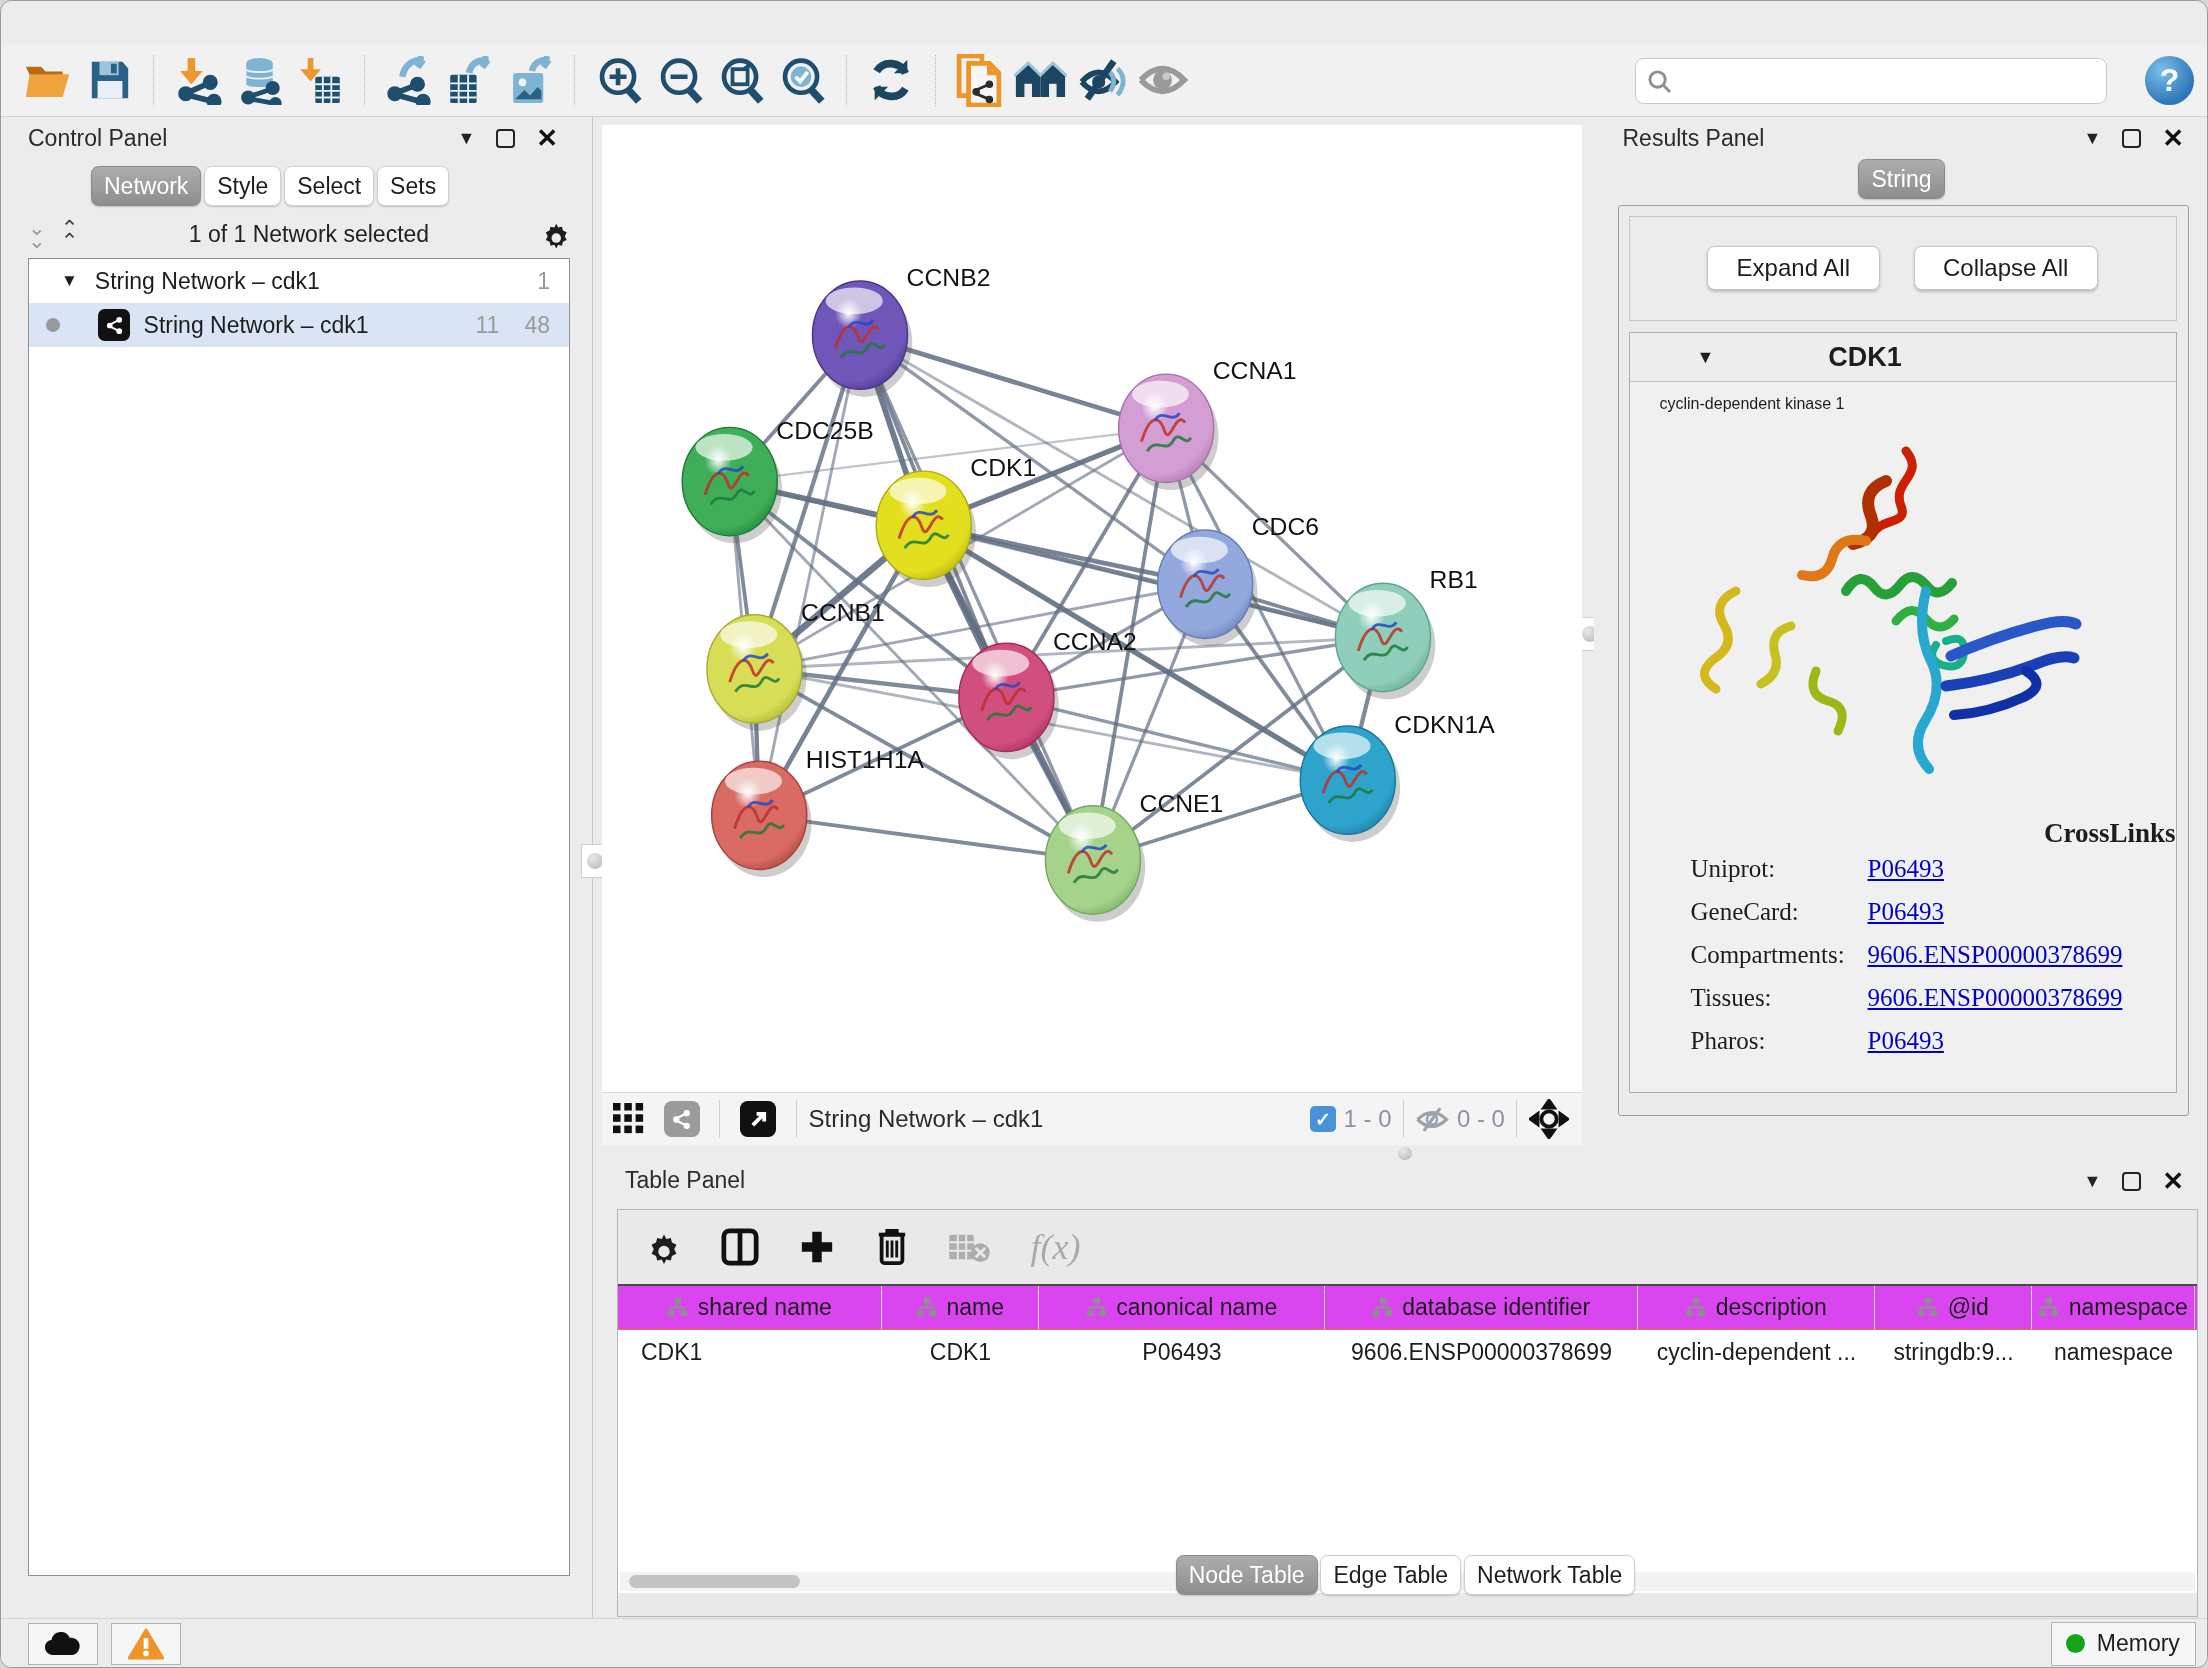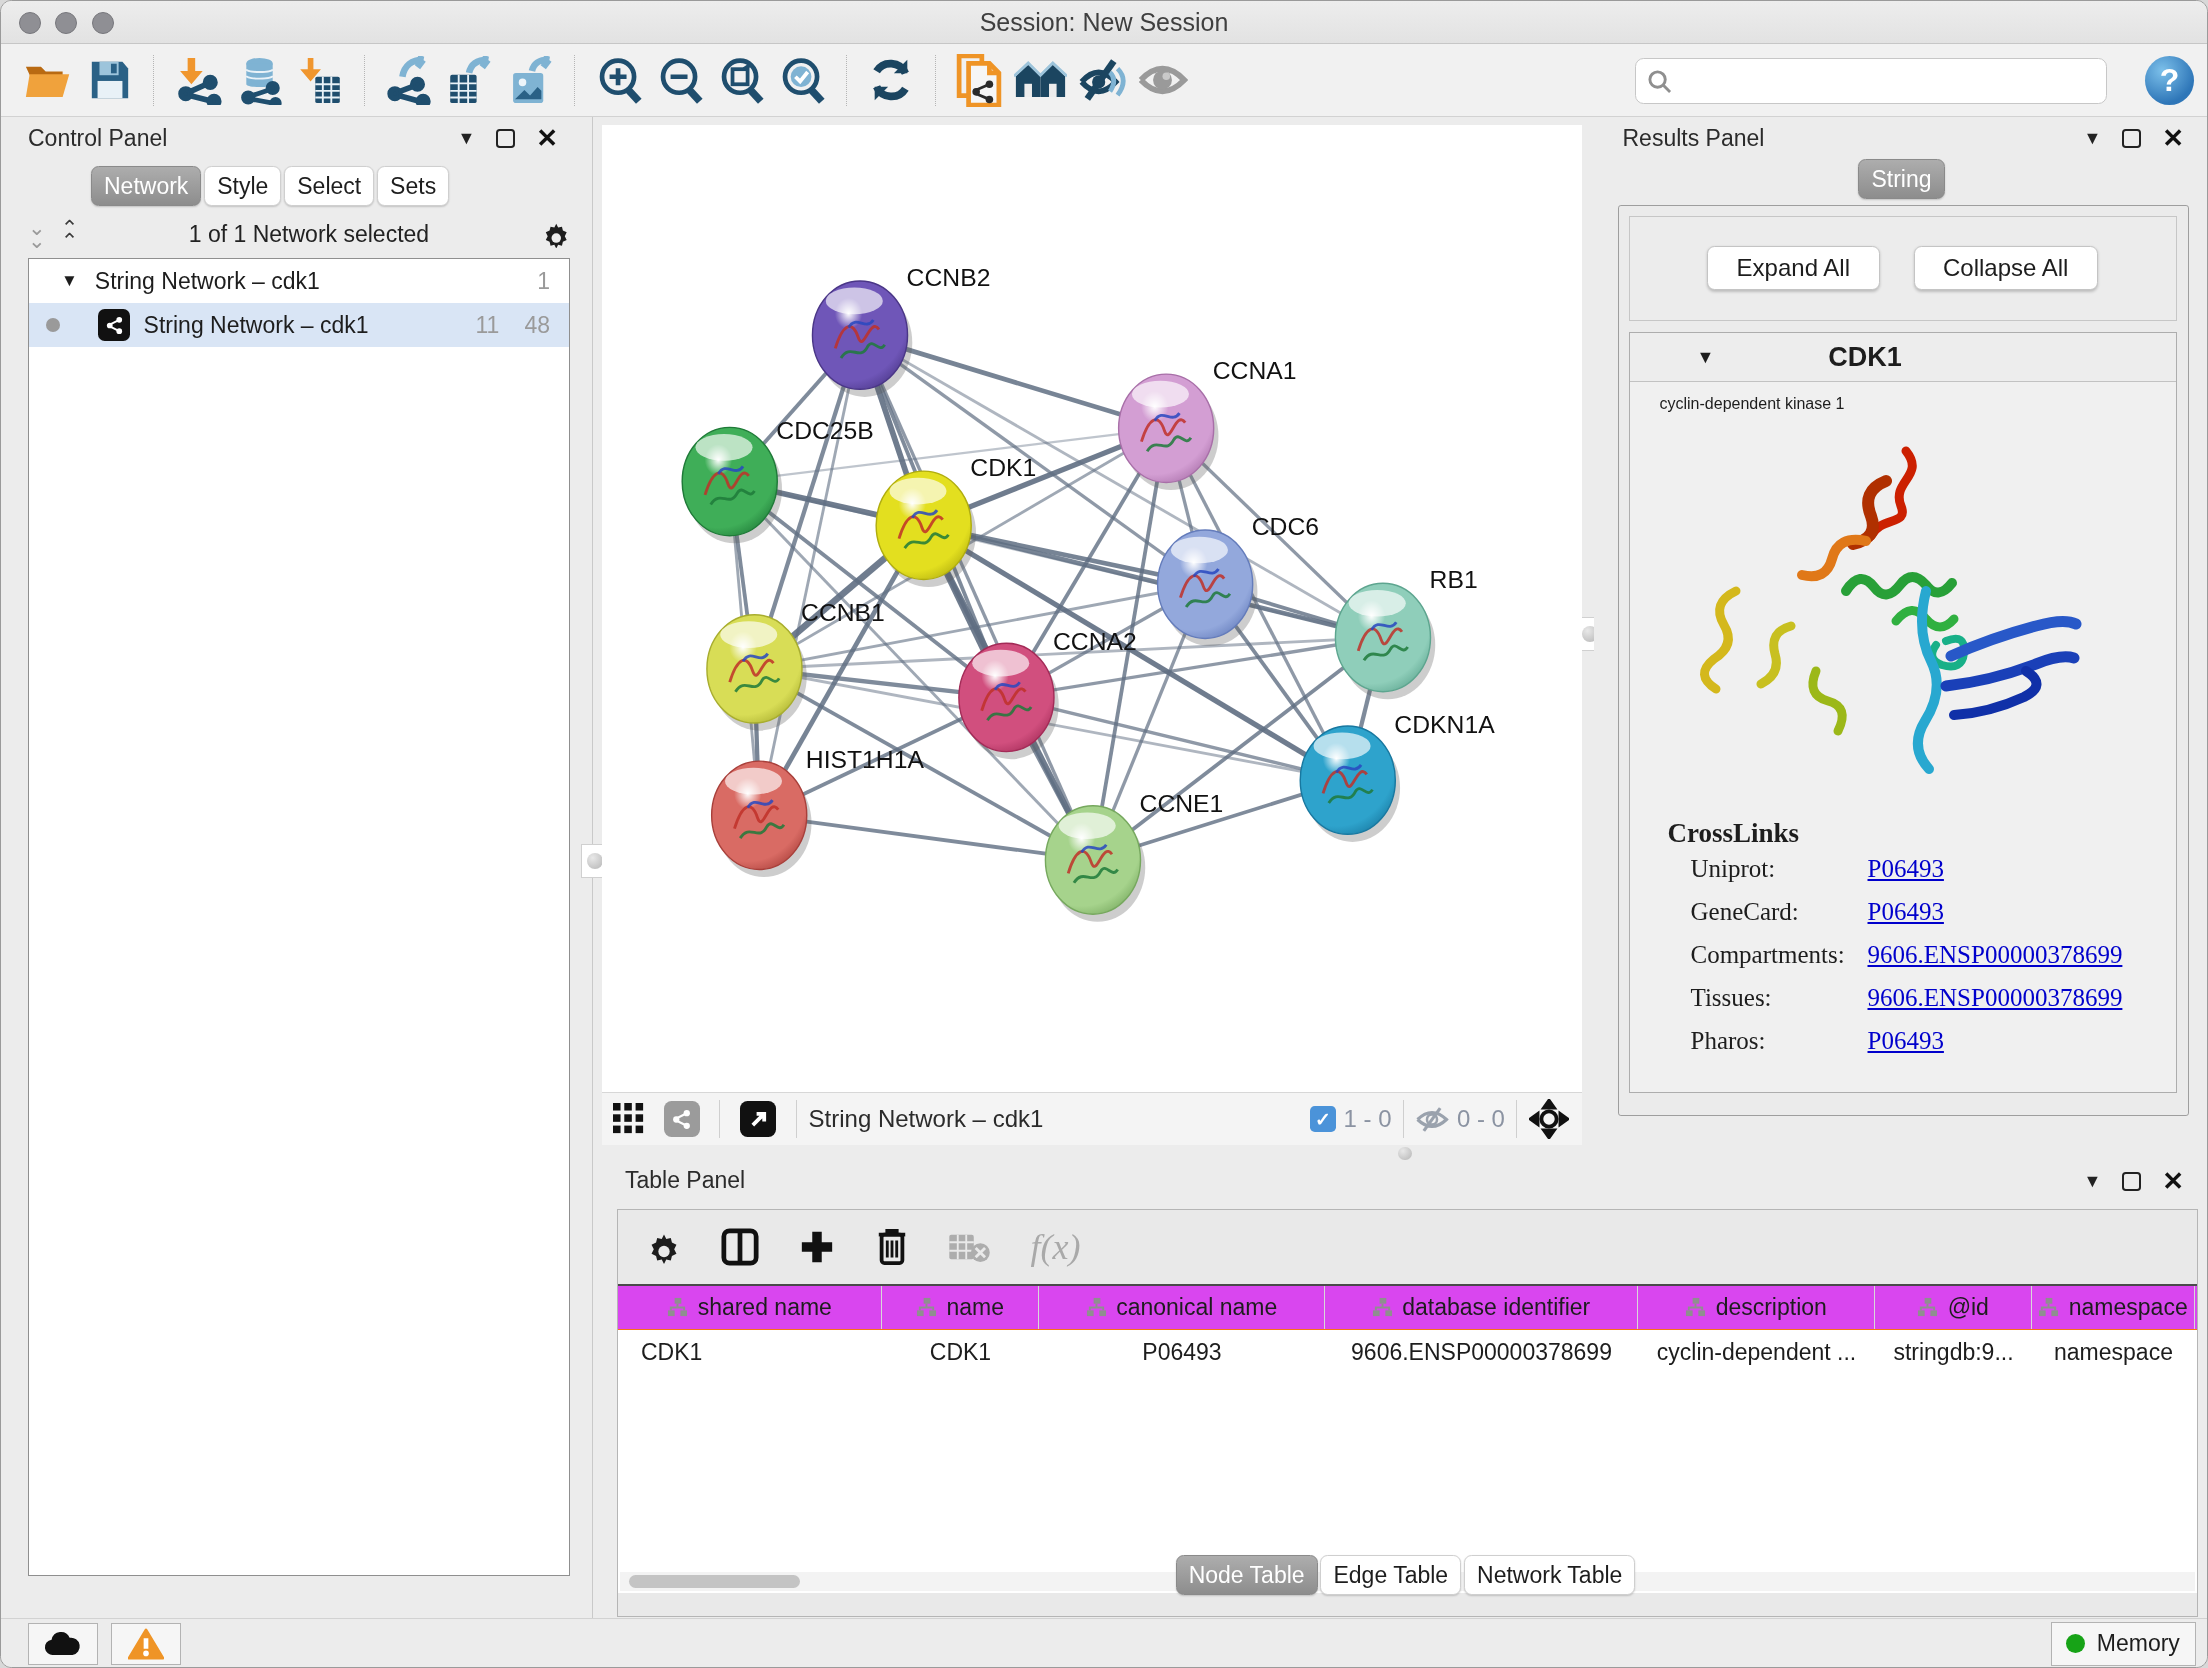--- a/index.html
+++ b/index.html
@@ -50,21 +50,21 @@
   
   .rpanel{position:absolute;left:1593px;top:116px;width:615px;height:1044px;background:#ececec;}
   .rp-box{position:absolute;left:24px;top:88px;width:571px;height:911px;background:#ebebeb;border:1.9px solid #9e9e9e;border-radius:2.9px;}
   .rp-btnbox{position:absolute;left:9.5px;top:9.5px;width:548px;height:105px;border:1.9px solid #c6c6c6;background:#ececec;display:flex;align-items:center;justify-content:center;gap:34px;}
   .rbtn{height:44px;padding:0 28.5px;background:#fff;border:1px solid #c4c4c4;border-radius:7.6px;box-shadow:0 1.9px 2.9px rgba(0,0,0,.2);font-size:24px;display:flex;align-items:center;}
   .rp-section{position:absolute;left:9.5px;top:126px;width:548px;height:761px;border:1.9px solid #adadad;background:#f0f0f0;}
   .rs-head{height:49px;border-bottom:1.9px solid #c2c2c2;display:flex;align-items:center;background:#ededed;}
   .rs-gene{font-size:27px;font-weight:bold;}
   .rs-desc{font-size:16px;padding:13.3px 0 0 30px;}
   .xl{font-family:"Liberation Serif",serif;}
-  .xl-head{font-size:27px;font-weight:bold;margin:17px 0 5.7px 38px;}
+  .xl-head{font-size:27px;font-weight:bold;margin:17px 0 5.7px 38px;text-align:right;}
   .xl-row{display:flex;font-size:25px;margin:0 0 15px 61px;}
   .xl-label{width:177px;flex:none;}
   .xl-link{color:#0000cc;text-decoration:underline;}
   
   .tpanel{position:absolute;left:601px;top:1160px;width:1607px;height:457px;background:#ececec;}
   .tp-box{position:absolute;left:15px;top:48px;width:1581px;height:408px;border:1.9px solid #b5b5b5;background:#e9e9e9;}
   .tp-tools{height:74px;display:flex;align-items:center;gap:40px;padding-left:28.5px;}
   .tp-table{position:absolute;left:0;top:74px;right:0;bottom:23px;background:#fff;border-top:2.9px solid #4a4a4a;overflow:hidden;}
   .thead{display:flex;height:44px;background:#d946ef;border-bottom:1px solid #f97316;}
   .th{display:flex;align-items:center;justify-content:center;gap:9.5px;font-size:23px;border-right:1px solid #d8d8d8;flex:none;overflow:hidden;white-space:nowrap;}
@@ -78,26 +78,20 @@
   .sbtn{position:absolute;top:3.8px;width:70px;height:42px;background:#f6f6f6;border:1.9px solid #b3b3b3;display:flex;align-items:center;justify-content:center;}
   .membtn{position:absolute;right:11.4px;top:2.9px;width:145px;height:44px;background:#f6f6f6;border:1.9px solid #b3b3b3;display:flex;align-items:center;justify-content:center;gap:11.4px;font-size:23px;}
   .memdot{width:19px;height:19px;border-radius:50%;background:#17a317;}
   svg{display:block;}
 </style>
 </head>
 <body>
 
 <div class="window">
 
-  <div class="titlebar">
-    <span class="traffic t1"></span>
-    <span class="traffic t2"></span>
-    <span class="traffic t3"></span>
-    <div class="win-title">Session: New Session</div>
-  </div>
 
   <div class="toolbar">
     <span class="tbtn">
       <svg width="49" height="42" viewBox="0 0 52 44">
           <path d="M2 8 h16 l5 5 h18 v8 H8 z" fill="#b96a12"></path>
           <path d="M6 16 h42 l-7 24 H2 z" fill="#f0a23c"></path>
         </svg>
     </span>
     <span class="tbtn">
       <svg width="44" height="44" viewBox="0 0 46 46">

